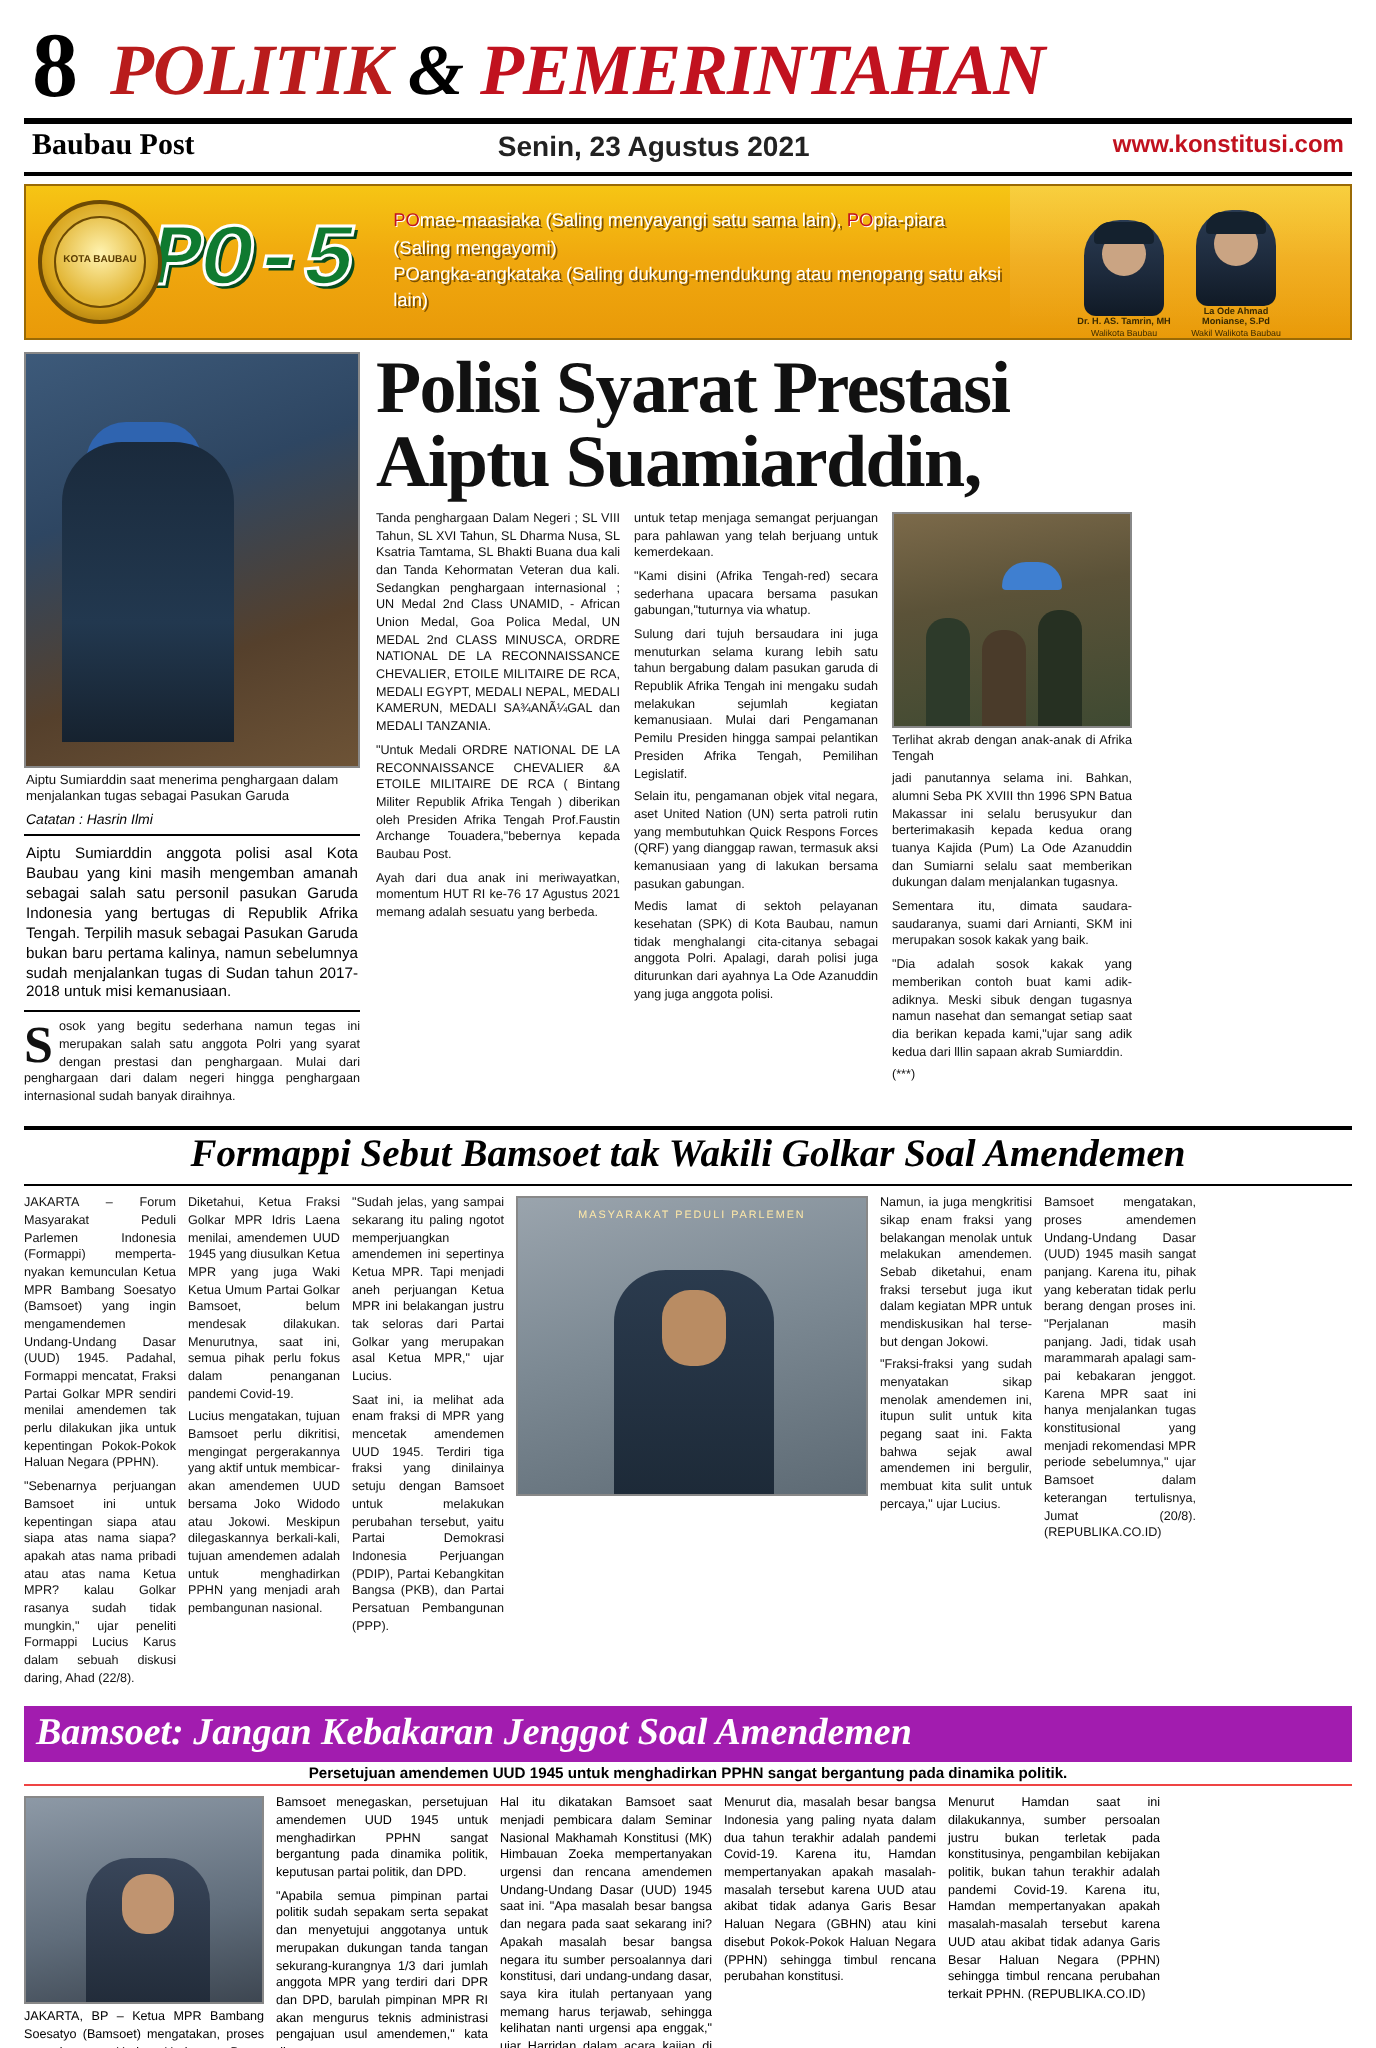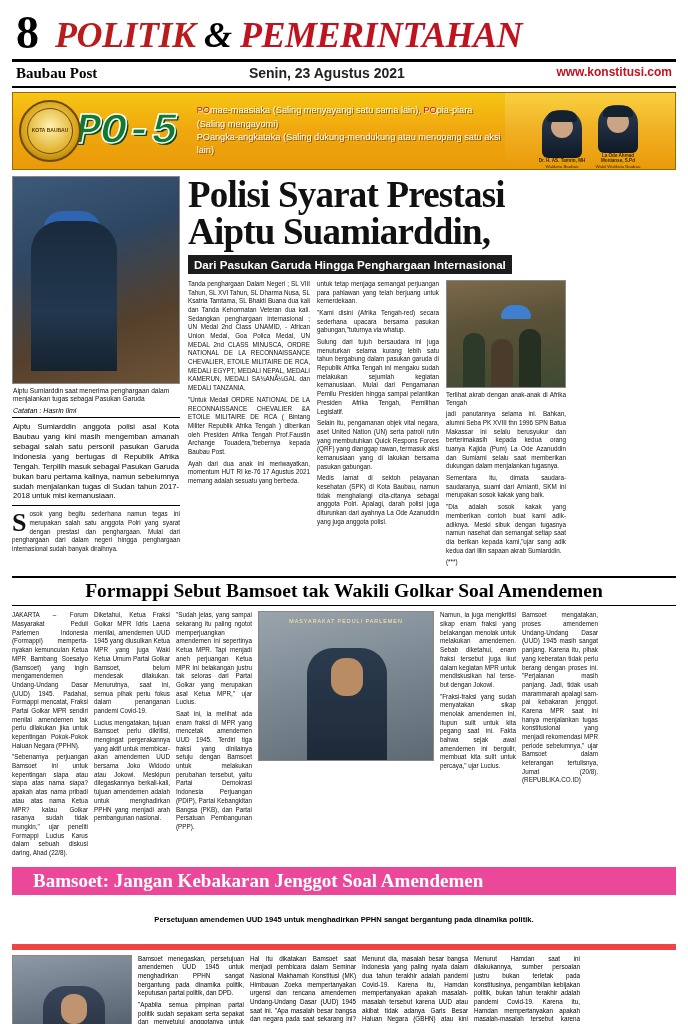--- a/index.html
+++ b/index.html
@@ -323,46 +323,47 @@
     padding-right: 3px;
     padding-top: 2px;
   }
 
   
   .section-bar {
     margin-top: 6px;
     border-top: 2px solid #000;
     border-bottom: 1px solid #000;
     padding: 3px 0 4px 0;
+    font-style: italic;
   }
   .section-bar h2 {
     margin: 0;
     font-family: "Liberation Serif", serif;
     font-weight: bold;
     font-size: 19.5px;
     text-align: center;
     line-height: 1.05;
   }
   .section-bar.dark {
-    background: #ec4899;
+    background: #a21caf;
     border: none;
-    padding: 4px 21px;
+    padding: 4px 6px;
   }
   .section-bar.dark h2 {
     color: #fff;
     font-size: 19px;
     text-align: left;
   }
   .deck {
     font-family: "Liberation Sans", sans-serif;
     font-size: 7.6px;
     font-weight: bold;
     text-align: center;
-    padding: 20px 0;
-    border-bottom: 6px solid #ef4444;
+    padding: 1px 0;
+    border-bottom: 1px solid #ef4444;
   }
 
   
   .story-grid {
     display: flex;
     gap: 6px;
     margin-top: 5px;
   }
   .story-grid .col { width: 76px; }
   .mid-photo {
@@ -484,21 +485,20 @@
       <div class="col col-lead-a" style="width:100%;padding-top:4px;">
         <p class="drop-cap">Sosok yang begitu sederhana namun tegas ini merupakan salah satu anggota Polri yang syarat dengan prestasi dan penghargaan. Mulai dari penghargaan dari dalam negeri hingga penghargaan internasional sudah banyak diraihnya.</p>
       </div>
     </div>
 
     <div class="lead-body-col">
       <div class="headline">
         <div>Polisi Syarat Prestasi</div>
         <div>Aiptu Suamiarddin,</div>
       </div>
-      <div class="subhead">Dari Pasukan Garuda Hingga Penghargaan Internasional</div>
 
       <div class="lead-columns">
         <div class="col col-lead-b">
           <p>Tanda penghargaan Dalam Negeri ; SL VIII Tahun, SL XVI Tahun, SL Dharma Nusa, SL Ksatria Tamtama, SL Bhakti Buana dua kali dan Tanda Kehormatan Veteran dua kali. Sedangkan penghargaan internasional ; UN Medal 2nd Class UNAMID, - African Union Medal, Goa Polica Medal, UN MEDAL 2nd CLASS MINUSCA, ORDRE NATIONAL DE LA RECONNAISSANCE CHEVALIER, ETOILE MILITAIRE DE RCA, MEDALI EGYPT, MEDALI NEPAL, MEDALI KAMERUN, MEDALI SA¾ANÃ¼GAL dan MEDALI TANZANIA.</p>
           <p>"Untuk Medali ORDRE NATIONAL DE LA RECONNAISSANCE CHEVALIER &amp;A ETOILE MILITAIRE DE RCA ( Bintang Militer Republik Afrika Tengah ) diberikan oleh Presiden Afrika Tengah Prof.Faustin Archange Touadera,"bebernya kepada Baubau Post.</p>
           <p>Ayah dari dua anak ini meriwayatkan, momentum HUT RI ke-76 17 Agustus 2021 memang adalah sesuatu yang berbeda.</p>
         </div>
         <div class="col col-lead-b">
           <p>untuk tetap menjaga semangat perjuangan para pahlawan yang telah berjuang untuk kemerdekaan.</p>
           <p>"Kami disini (Afrika Tengah-red) secara sederhana upacara bersama pasukan gabungan,"tuturnya via whatup.</p>

